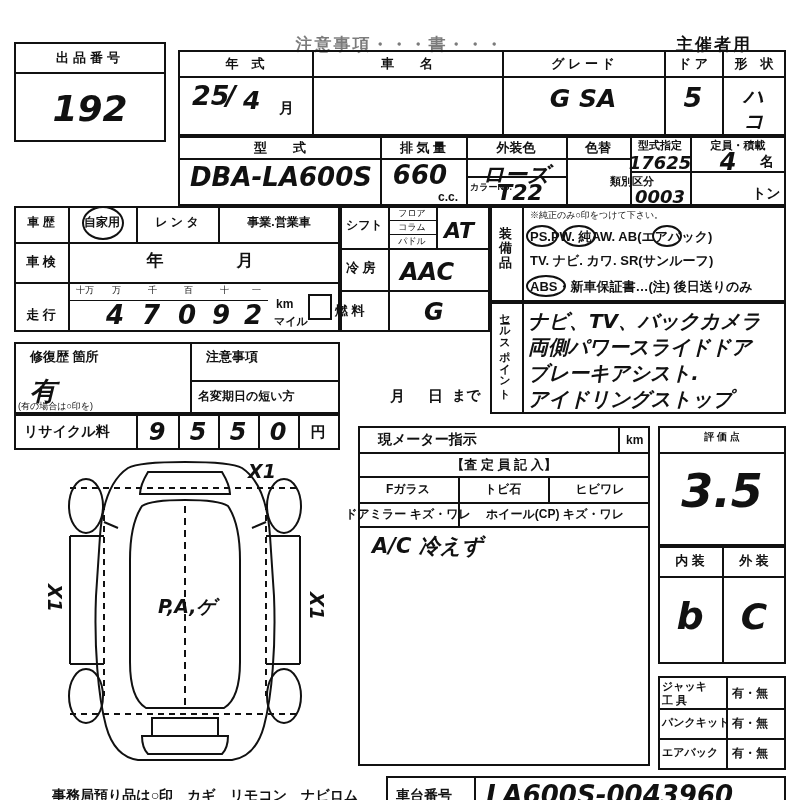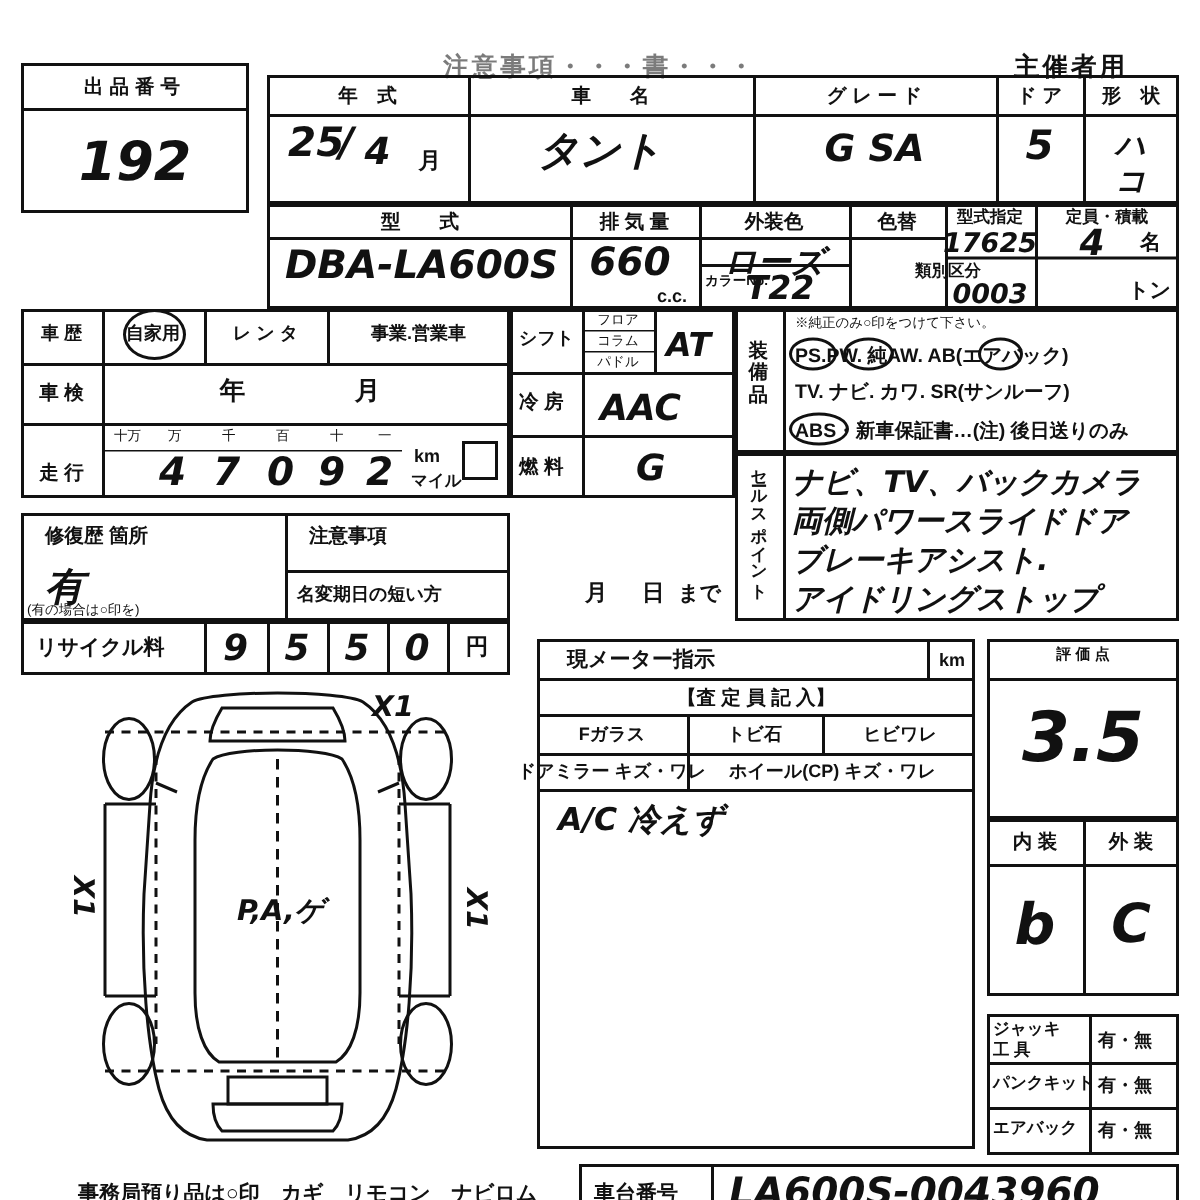--- a/index.html
+++ b/index.html
@@ -41,21 +41,20 @@
   <div class="lbl b c" style="left:245px;top:21px;">年　式</div>
   <div class="lbl b c" style="left:407px;top:21px;">車　　名</div>
   <div class="lbl b c" style="left:583px;top:21px;">グ レ ー ド</div>
   <div class="lbl b c" style="left:693px;top:21px;">ド ア</div>
   <div class="lbl b c" style="left:754px;top:21px;">形　状</div>
 
   <div class="hw" style="left:192px;top:44px;font-size:27px;">25</div>
   <div class="hw" style="left:226px;top:44px;font-size:27px;">/</div>
   <div class="hw" style="left:243px;top:50px;font-size:25px;">4</div>
   <div class="lbl b" style="left:279px;top:64px;font-size:15px;">月</div>
-  <div class="hw c" style="left:400px;top:46px;font-size:27px;">タント</div>
   <div class="hw c" style="left:583px;top:48px;font-size:25px;">G  SA</div>
   <div class="hw c" style="left:693px;top:46px;font-size:27px;">5</div>
   <div class="hw c" style="left:754px;top:44px;font-size:20px;line-height:.92;writing-mode:vertical-rl;text-orientation:upright;">ハコ</div>
 
   <div class="bx" style="left:178px;top:100px;width:608px;height:70px;"></div>
   <div class="ln" style="left:178px;top:122px;width:452px;height:2px;"></div>
   <div class="ln" style="left:380px;top:100px;width:2px;height:70px;"></div>
   <div class="ln" style="left:466px;top:100px;width:2px;height:70px;"></div>
   <div class="ln" style="left:566px;top:100px;width:2px;height:70px;"></div>
   <div class="ln" style="left:630px;top:100px;width:2px;height:70px;"></div>
@@ -128,21 +127,21 @@
   <div class="ln" style="left:388px;top:198px;width:48px;height:1px;"></div>
 
   <div class="lbl b" style="left:346px;top:183px;font-size:12px;">シフト</div>
   <div class="lbl xs c" style="left:412px;top:173px;">フロア</div>
   <div class="lbl xs c" style="left:412px;top:187px;">コラム</div>
   <div class="lbl xs c" style="left:412px;top:201px;">パドル</div>
   <div class="hw" style="left:444px;top:182px;font-size:22px;">AT</div>
 
   <div class="lbl b" style="left:346px;top:225px;font-size:13px;">冷 房</div>
   <div class="hw" style="left:400px;top:222px;font-size:24px;">AAC</div>
-  <div class="lbl b" style="left:346px;top:268px;font-size:13px;">燃 料</div>
+  <div class="lbl b" style="left:335px;top:268px;font-size:13px;">燃 料</div>
   <div class="hw" style="left:424px;top:262px;font-size:24px;">G</div>
 
   <div class="bx" style="left:14px;top:306px;width:326px;height:72px;"></div>
   <div class="ln" style="left:190px;top:306px;width:2px;height:72px;"></div>
   <div class="ln" style="left:190px;top:344px;width:150px;height:2px;"></div>
   <div class="lbl b" style="left:30px;top:314px;font-size:13px;">修復歴 箇所</div>
   <div class="hw" style="left:30px;top:338px;font-size:26px;">有</div>
   <div class="lbl xs" style="left:18px;top:366px;">(有の場合は○印を)</div>
   <div class="lbl b" style="left:206px;top:314px;font-size:13px;">注意事項</div>
   <div class="lbl b" style="left:198px;top:354px;font-size:12px;">名変期日の短い方</div>

